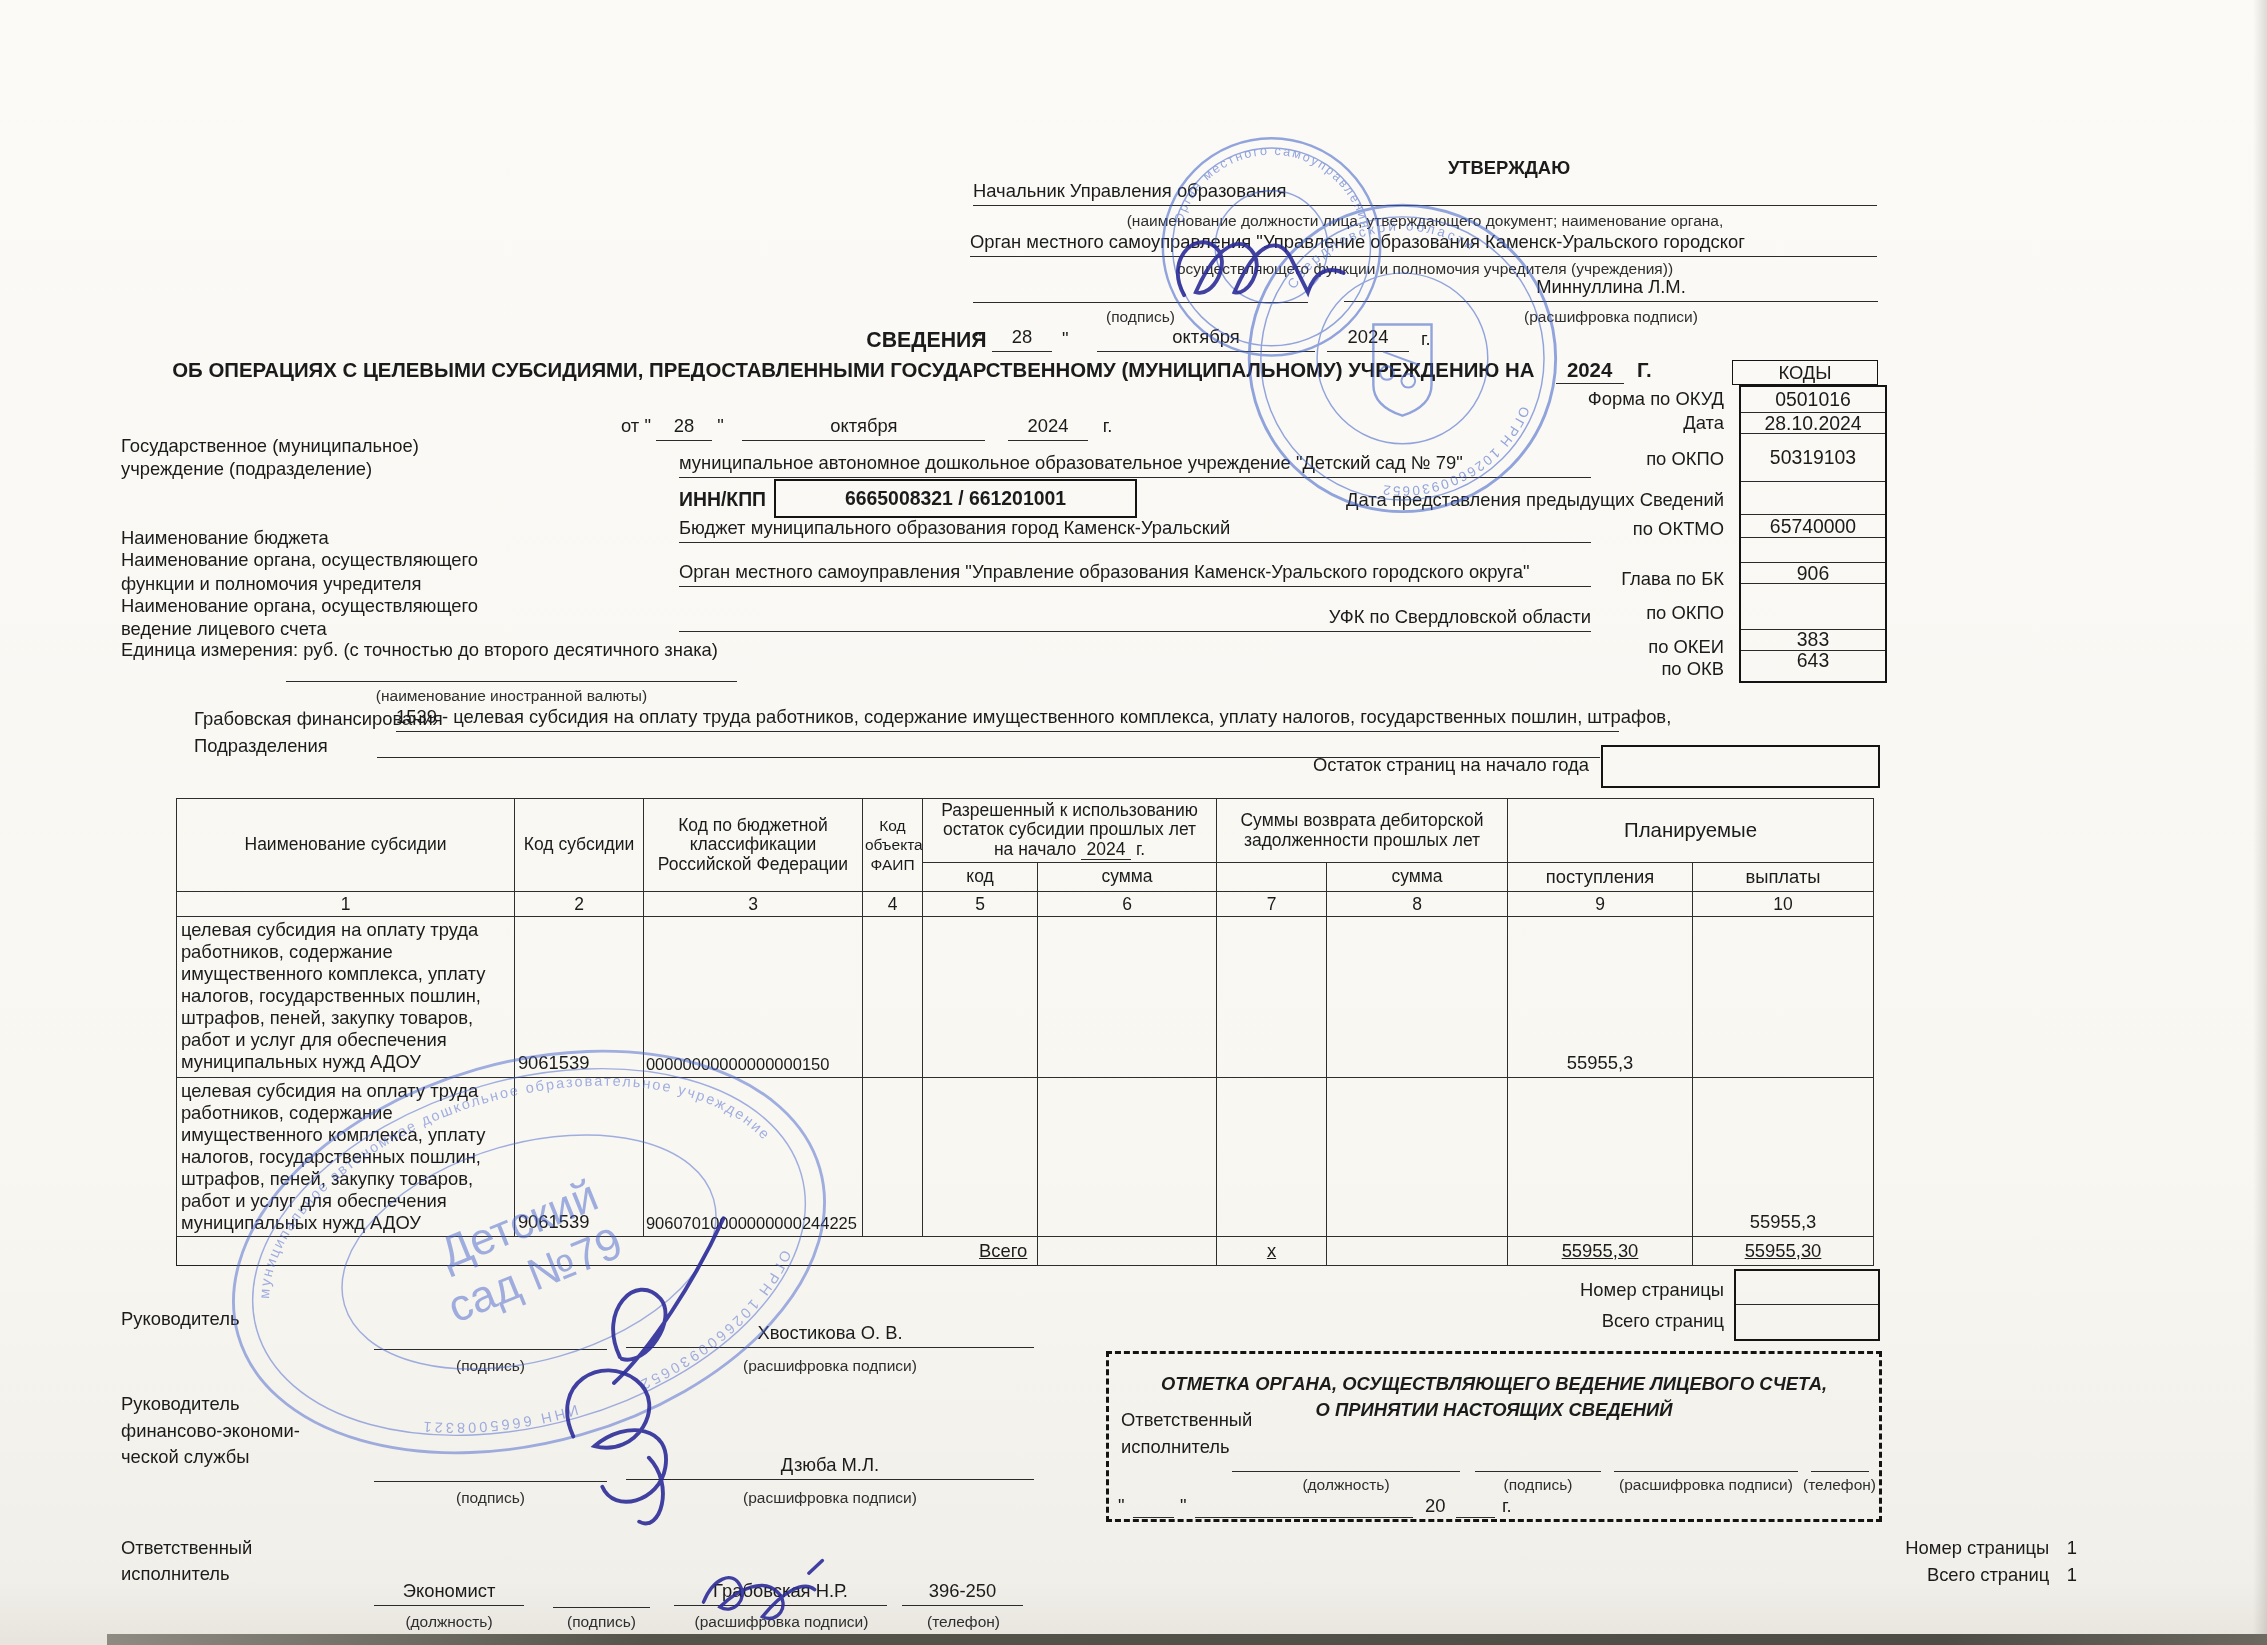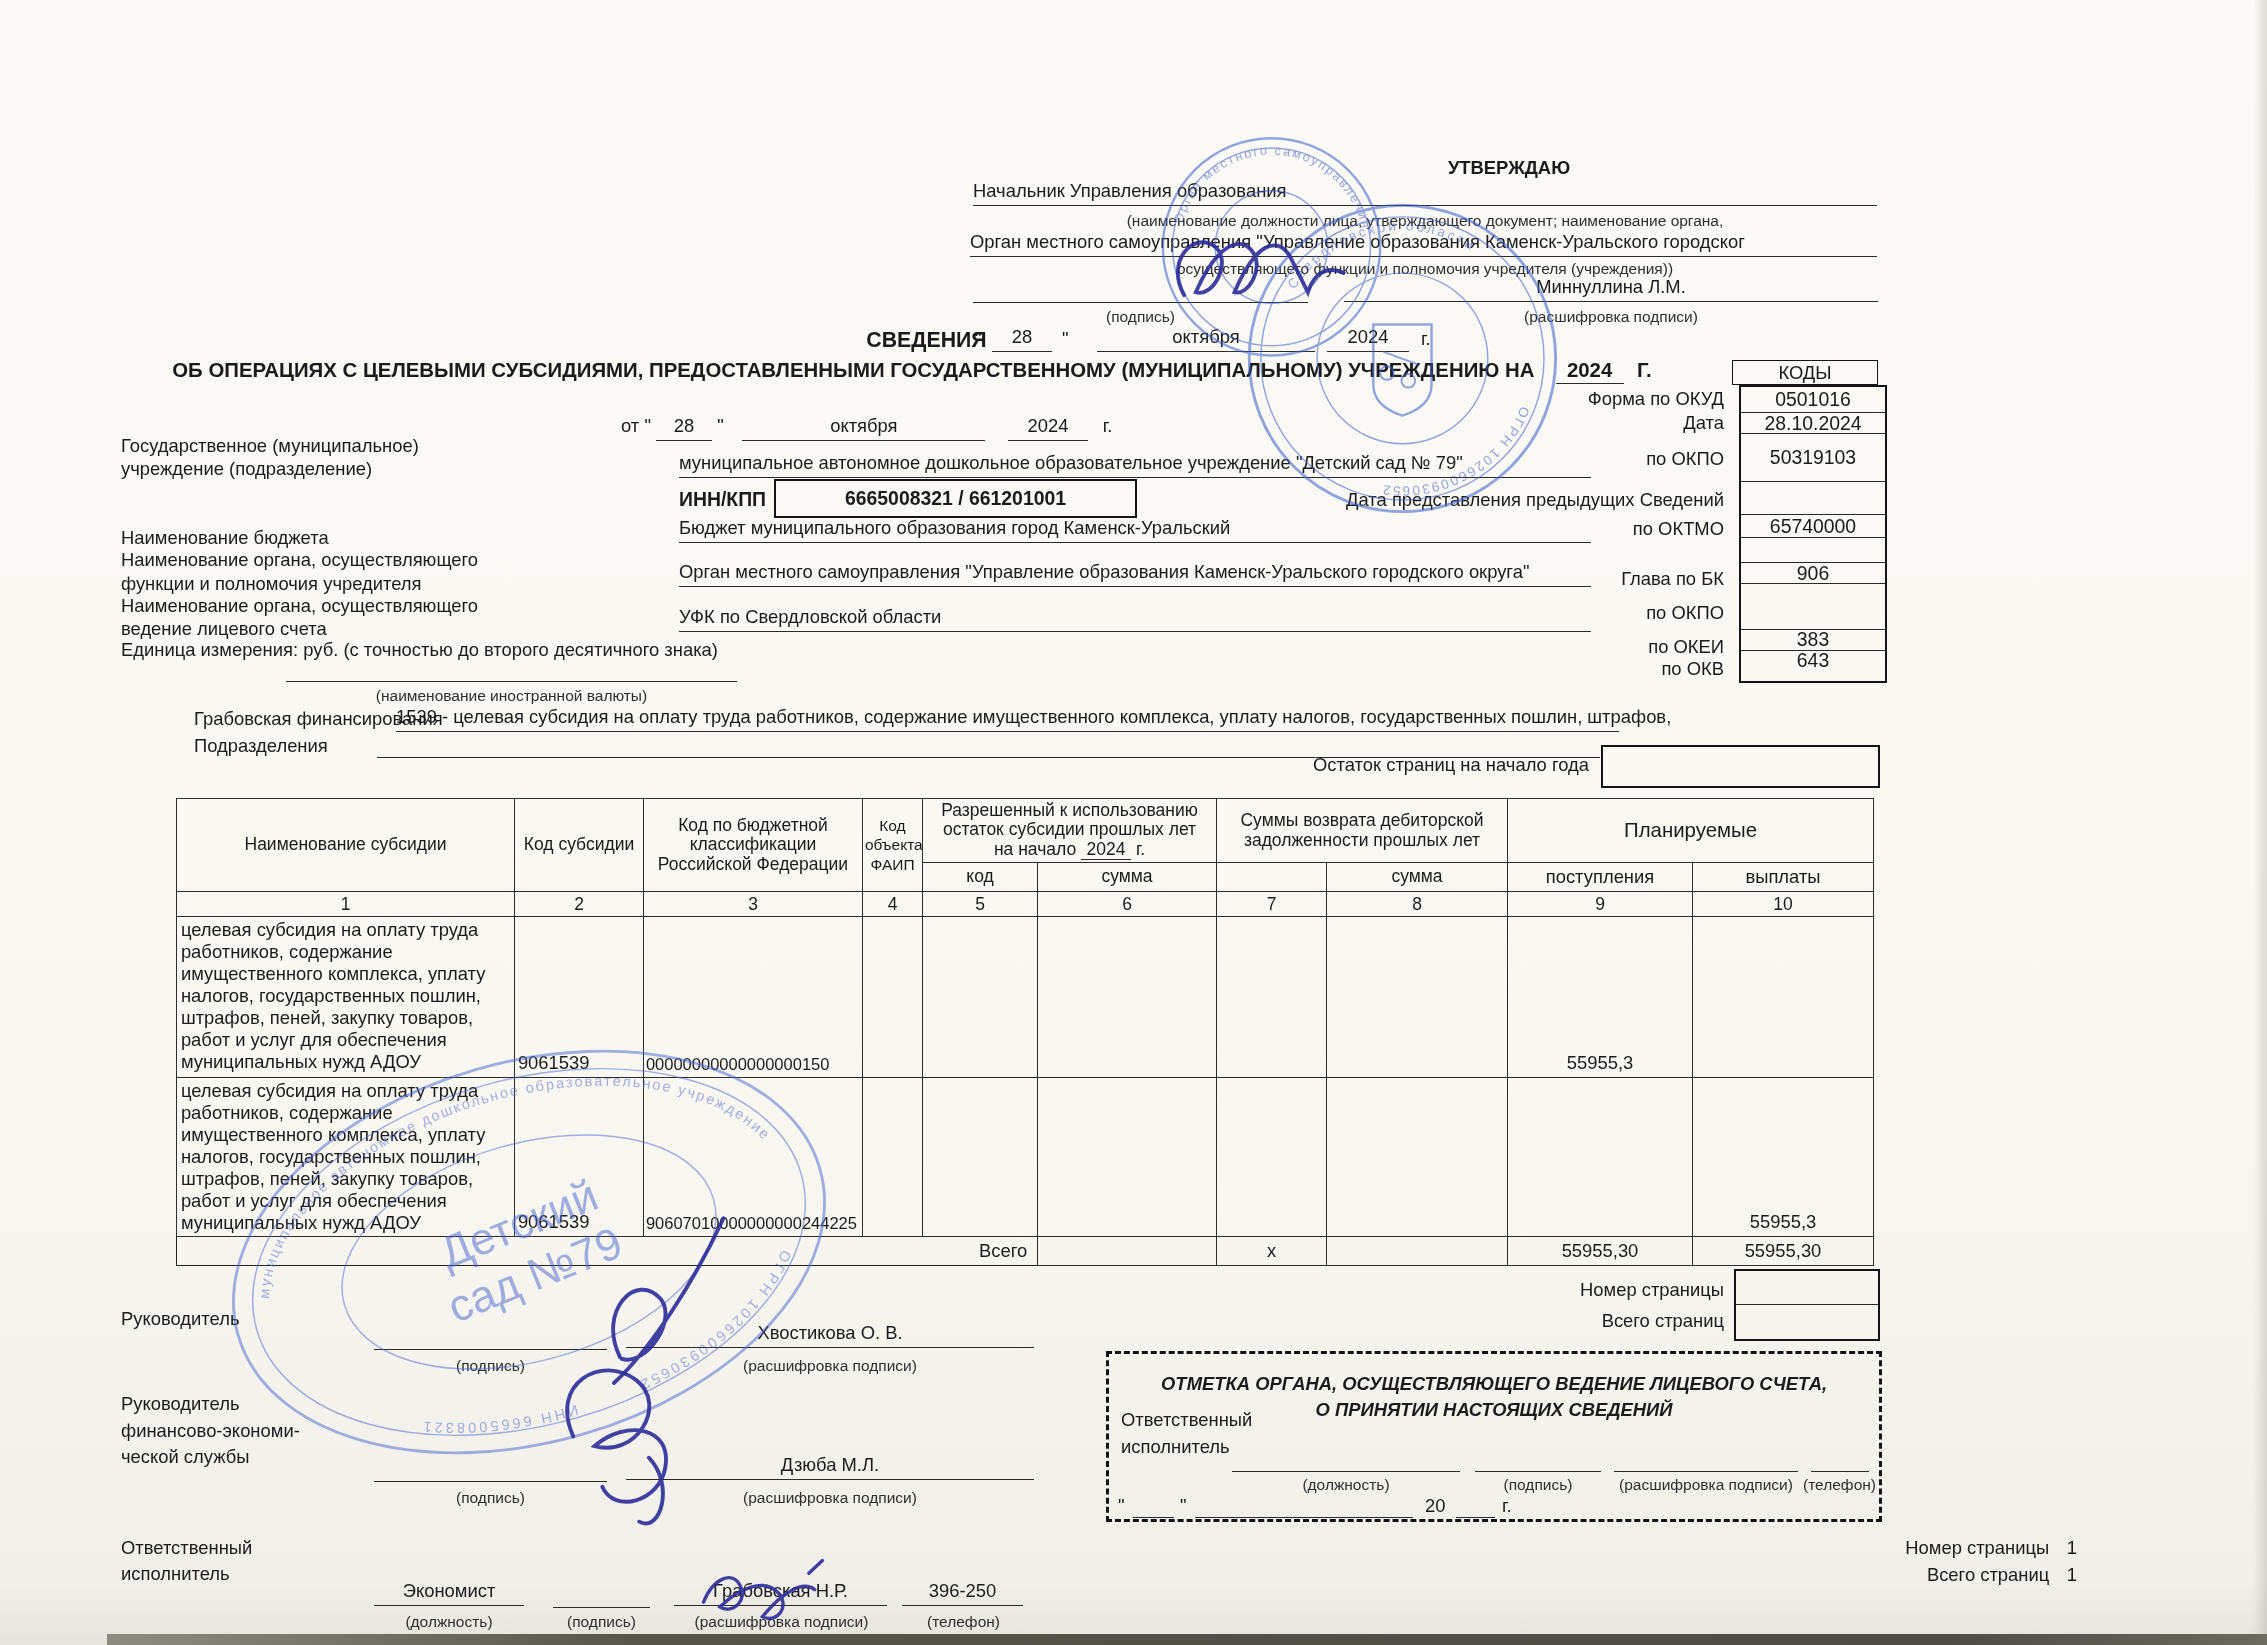--- a/index.html
+++ b/index.html
@@ -106,21 +106,21 @@
 
   <div class="abs" style="left:121px;top:527px;">Наименование бюджета</div>
   <div class="abs uval" style="left:679px;top:517px;width:912px;">Бюджет муниципального образования город Каменск-Уральский</div>
 
   <div class="abs" style="left:121px;top:549px;">Наименование органа, осуществляющего</div>
   <div class="abs" style="left:121px;top:573px;">функции и полномочия учредителя</div>
   <div class="abs uval" style="left:679px;top:561px;width:912px;">Орган местного самоуправления "Управление образования Каменск-Уральского городского округа"</div>
 
   <div class="abs" style="left:121px;top:595px;">Наименование органа, осуществляющего</div>
   <div class="abs" style="left:121px;top:618px;">ведение лицевого счета</div>
-  <div class="abs uval" style="left:679px;top:606px;width:912px;">УФК по Свердловской области</div>
+  <div class="abs uval" style="left:679px;top:606px;width:912px;text-align:right;">УФК по Свердловской области</div>
 
   <div class="abs" style="left:121px;top:639px;">Единица измерения: руб. (с точностью до второго десятичного знака)</div>
 
   <div class="abs line" style="left:286px;top:681px;width:451px;"></div>
   <div class="abs c hint" style="left:286px;top:687px;width:451px;">(наименование иностранной валюты)</div>
 
   <div class="abs" style="left:194px;top:708px;">Грабовская финансирования</div>
   <div class="abs uval" style="left:396px;top:706px;width:1223px;">1539 - целевая субсидия на оплату труда работников, содержание имущественного комплекса, уплату налогов, государственных пошлин, штрафов,</div>
   <div class="abs" style="left:194px;top:735px;">Подразделения</div>
   <div class="abs line" style="left:377px;top:757px;width:1223px;"></div>
@@ -200,21 +200,21 @@
         <td class="bottomcell">9061539</td>
         <td class="bottomcell kbk">90607010000000000244225</td>
         <td></td>
         <td></td>
         <td></td>
         <td></td>
         <td></td>
         <td class="bottomcell sum"></td>
         <td class="bottomcell sum">55955,3</td>
       </tr>
-      <tr style="height:29px;">
+      <tr style="height:29px;text-decoration:underline;">
         <td class="nb r" colspan="5" style="padding-right:9.7px;">Всего</td>
         <td style="border-width:1.9px;"></td>
         <td class="sum" style="border-width:1.9px;">x</td>
         <td style="border-width:1.9px;"></td>
         <td class="sum" style="border-width:1.9px;">55955,30</td>
         <td class="sum" style="border-width:1.9px;">55955,30</td>
       </tr>
     </tbody>
       </table>
   </div>

